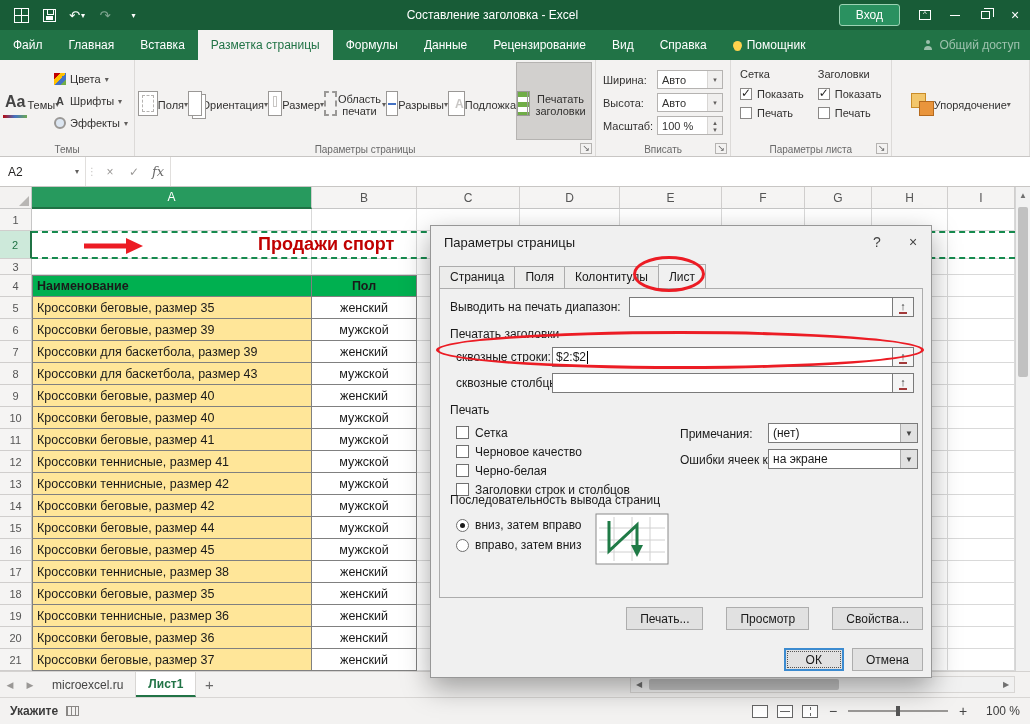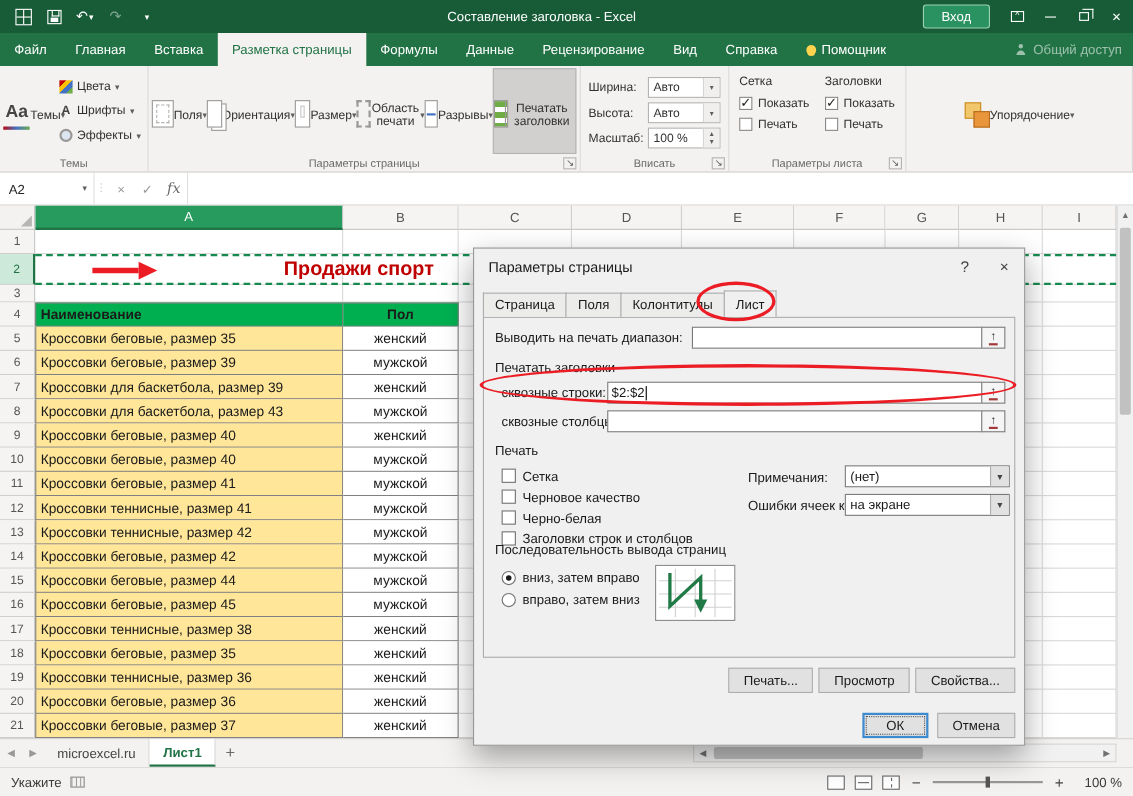--- a/index.html
+++ b/index.html
@@ -141,21 +141,21 @@
   .stab { padding:0 12px; display:flex; align-items:center; font-size:12px; color:#444; border-right:1px solid #D8D6D4; }
   .stab.active { background:#fff; color:#217346; font-weight:bold; border-bottom:2px solid #217346; }
   .addsheet { width:26px; display:flex; align-items:center; justify-content:center; color:#696969; font-size:15px; }
   .hscroll { position:absolute; left:630px; right:15px; top:4px; bottom:4px; background:#F1F1F1; border:1px solid #D8D6D4; display:flex; align-items:center; }
   .hs-btn { width:16px; text-align:center; color:#707070; font-size:8px; }
   .hs-track { flex:1; position:relative; height:100%; }
   .hs-thumb { position:absolute; left:2px; top:2px; bottom:2px; width:190px; background:#C1C1C1; border-radius:2px; }
 
   
   .statusbar { height:27px; background:#F3F2F1; border-top:1px solid #D8D6D4; display:flex; align-items:center; padding:0 10px; color:#3b3b3b; }
-  .sb-mode { font-size:12px; margin-right:8px; }
+  .sb-mode { font-size:12px; margin-right:8px;font-weight:bold; }
   .sb-ind { width:13px; height:10px; border:1px solid #8a8886; background:linear-gradient(90deg,#8a8886 1px,transparent 1px) 0 0/4px 100%; }
   .sb-right { margin-left:auto; display:flex; align-items:center; gap:9px; }
   .vico { width:16px; height:13px; border:1px solid #666; position:relative; background:#fff; }
   .vico.v2::after { content:""; position:absolute; left:2px; right:2px; bottom:2px; height:3px; border-top:1px solid #666; }
   .vico.v3::after { content:""; position:absolute; left:7px; top:1px; bottom:1px; border-left:1px dashed #666; }
   .zbtn { font-size:14px; color:#444; width:12px; text-align:center; }
   .ztrack { width:100px; height:2px; background:#9a9896; position:relative; }
   .ztick { position:absolute; left:50px; top:-3px; width:1px; height:8px; background:#9a9896; }
   .zthumb { position:absolute; left:48px; top:-4px; width:4px; height:10px; background:#555; }
   .zval { font-size:12px; width:42px; text-align:right; }
@@ -180,21 +180,21 @@
   .dchk { display:flex; align-items:center; gap:6px; height:19px; }
   .dcb { width:13px; height:13px; border:1px solid #707070; background:#fff; }
   .drad { display:flex; align-items:center; gap:6px; height:20px; }
   .rd { width:13px; height:13px; border:1px solid #707070; border-radius:50%; background:#fff; position:relative; }
   .rd.sel::after { content:""; position:absolute; left:3px; top:3px; width:5px; height:5px; border-radius:50%; background:#1a1a1a; }
   .ddl-lbl { position:absolute; font-size:12px; white-space:nowrap; }
   .ddl { position:absolute; width:150px; height:20px; background:#fff; border:1px solid #7A7A7A; display:flex; align-items:center; }
   .ddl-val { flex:1; padding-left:4px; }
   .ddl-btn { width:17px; height:100%; background:#E1E1E1; border-left:1px solid #ADADAD; font-size:8px; color:#444; display:flex; align-items:center; justify-content:center; }
   .order-preview { position:absolute; left:155px; top:224px; }
-  .dlg-actions { position:absolute; right:8px; top:381px; display:flex; gap:5px; }
+  .dlg-actions { position:absolute; right:8px; top:381px; display:flex; gap:23px; }
   .btn { height:23px; background:#E1E1E1; border:1px solid #ADADAD; font-size:12px; padding:0 13px; font-family:inherit; color:#1a1a1a; }
   .dlg-bottom { position:absolute; right:8px; top:422px; display:flex; gap:8px; }
   .btn.ok { border:2px solid #3C8BD0; padding:0 20px; outline:1px dotted #555; outline-offset:-4px; }
 
   
   .ann { position:absolute; border:3px solid #EC1C24; border-radius:50%; z-index:60; pointer-events:none; }
   .ann-tab { left:633px; top:256px; width:72px; height:36px; }
   .ann-rows { left:436px; top:331px; width:488px; height:38px; }
 </style>
 </head>
@@ -320,20 +320,24 @@
           </div>
           <div class="bigbtn psb psb-print-area">
             <span class="ps-ico ico-print-area"></span>
             <span class="bb-label">Область печати</span>
             <span class="dd">▾</span>
           </div>
           <div class="bigbtn psb psb-breaks">
             <span class="ps-ico ico-breaks"></span>
             <span class="bb-label">Разрывы</span>
             <span class="dd">▾</span>
+          </div>
+          <div class="bigbtn psb psb-background">
+            <span class="ps-ico ico-background"></span>
+            <span class="bb-label">Подложка</span>
           </div>
           <div class="bigbtn psb psb-print-titles highlight">
             <span class="ps-ico ico-print-titles"></span>
             <span class="bb-label">Печатать заголовки</span>
           </div>
         </div>
       <div class="rgroup-label">Параметры страницы</div>
       <span class="launcher">↘</span>
     </div>
 

